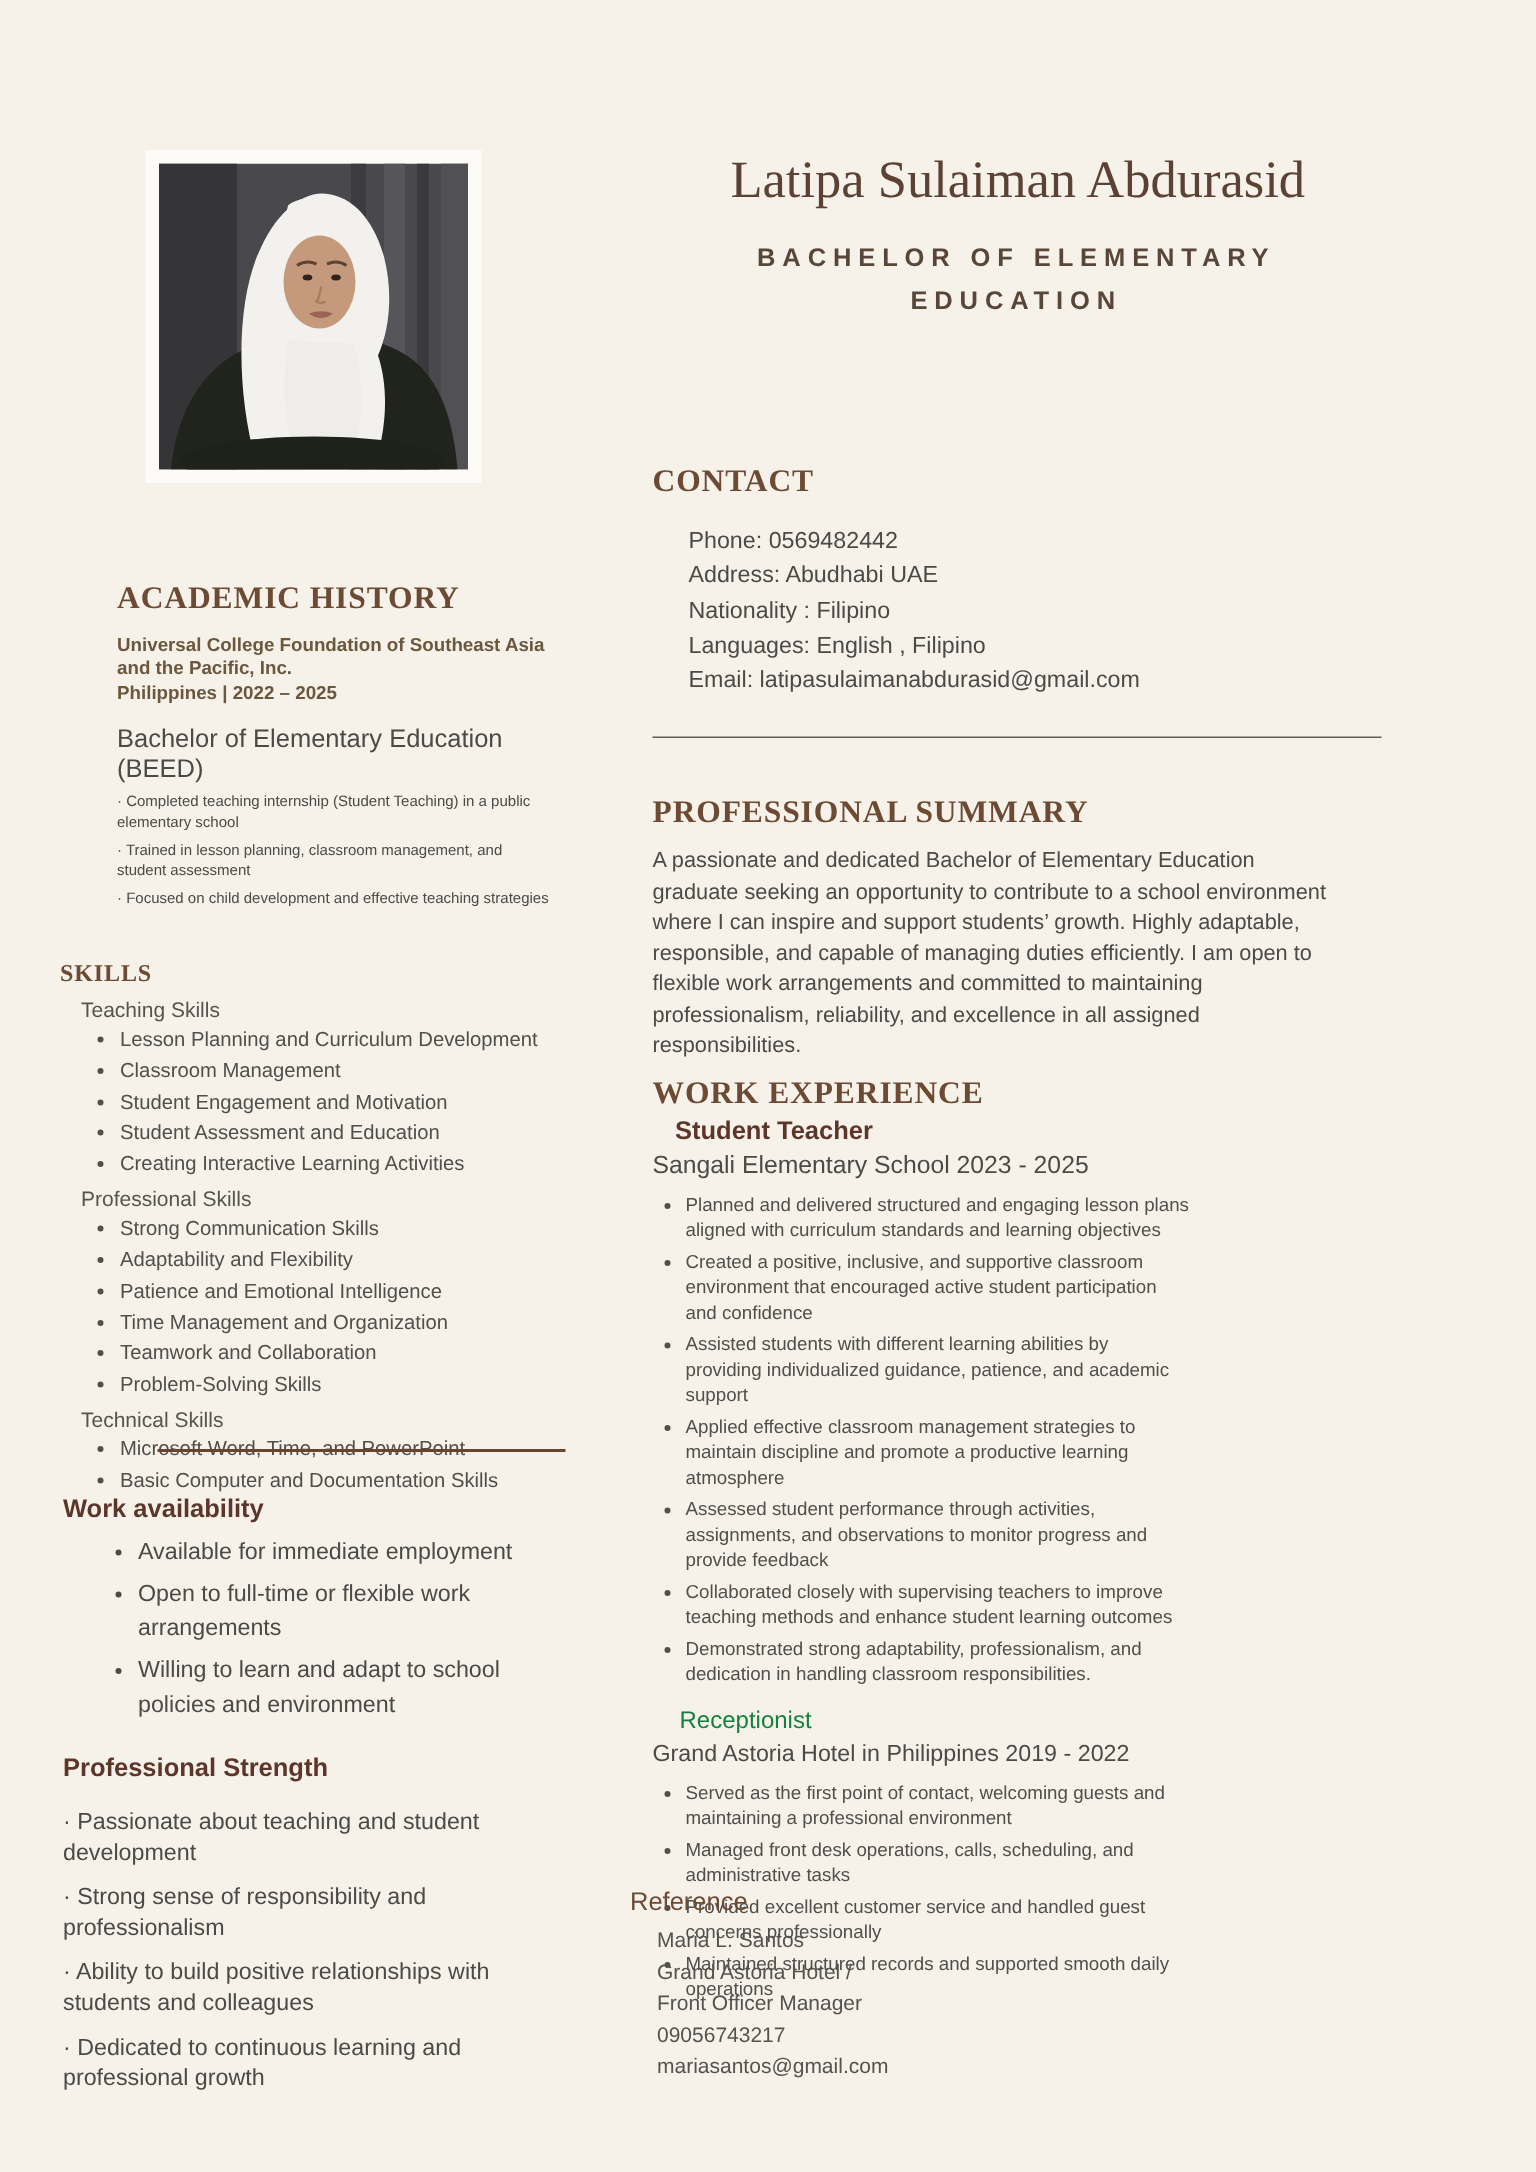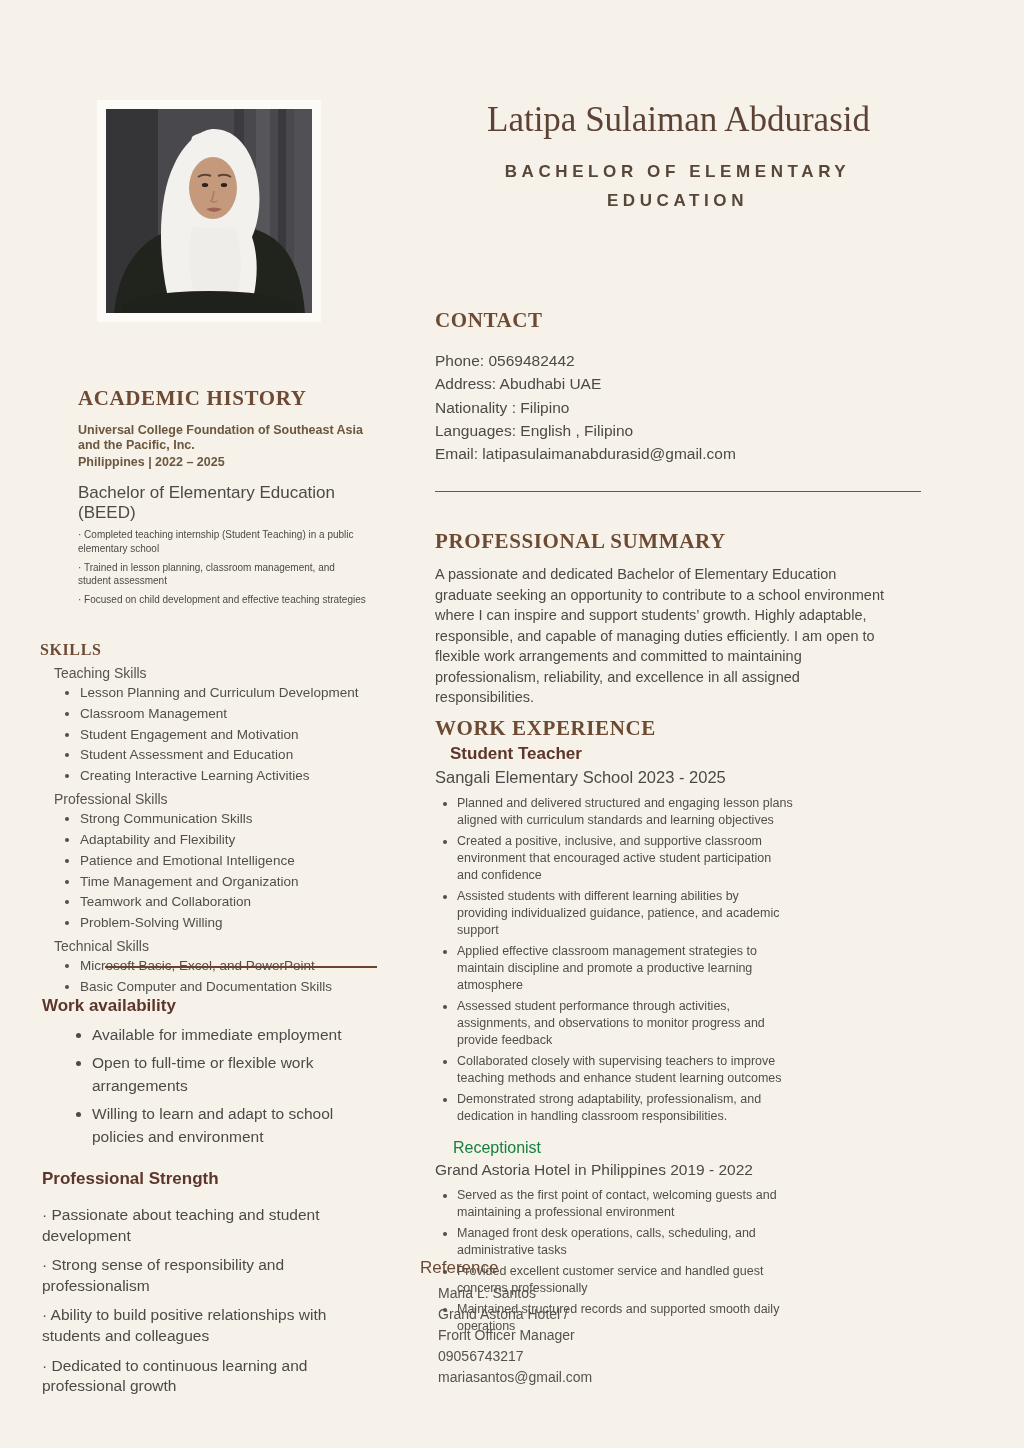--- a/index.html
+++ b/index.html
@@ -54,21 +54,21 @@
     left:435px; top:100px; width:487px; text-align:center;
     font-family:"Liberation Serif", serif; font-size:35px; color:#5c4234;
   }
   .subtitle {
     left:455px; top:158px; width:445px; text-align:center;
     font-size:17px; font-weight:600; letter-spacing:0.27em;
     color:#584639; line-height:1.7;
   }
 
   .contact { left:435px; top:308px; width:487px; }
-  .contact .lines { margin-top:16px; }
+  .contact .lines { margin-top:16px;margin-left:24px; }
   .contact .lines div { font-size:15.5px; line-height:1.5; color:#4c4a47; }
   .contact-rule { left:435px; top:491px; width:486px; border-bottom:1.5px solid #615c54; }
 
   .summary { left:435px; top:529px; width:450px; }
   .summary p { margin-top:10px; font-size:14.5px; line-height:1.42; color:#4c4a47; }
 
   .experience { left:435px; top:716px; width:460px; }
   .experience .role1 { margin:3px 0 0 15px; }
   .experience .org { font-size:16.5px; color:#4c4a47; margin-top:4px; }
   .experience ul { margin:8px 0 0 8px; padding-left:14px; width:350px; }
@@ -130,26 +130,26 @@
       <li>Creating Interactive Learning Activities</li>
     </ul>
 
     <div class="group-label">Professional Skills</div>
     <ul>
       <li>Strong Communication Skills</li>
       <li>Adaptability and Flexibility</li>
       <li>Patience and Emotional Intelligence</li>
       <li>Time Management and Organization</li>
       <li>Teamwork and Collaboration</li>
-      <li>Problem-Solving Willing</li>
+      <li>Problem-Solving Skills</li>
     </ul>
 
     <div class="group-label">Technical Skills</div>
     <ul>
-      <li>Microsoft Basic, Excel, and PowerPoint</li>
+      <li>Microsoft Word, Time, and PowerPoint</li>
       <li>Basic Computer and Documentation Skills</li>
     </ul>
   </div>
 
   <div class="abs skills-rule"></div>
 
   <div class="abs availability">
     <div class="sub-maroon">Work availability</div>
     <ul>
       <li>Available for immediate employment</li>

